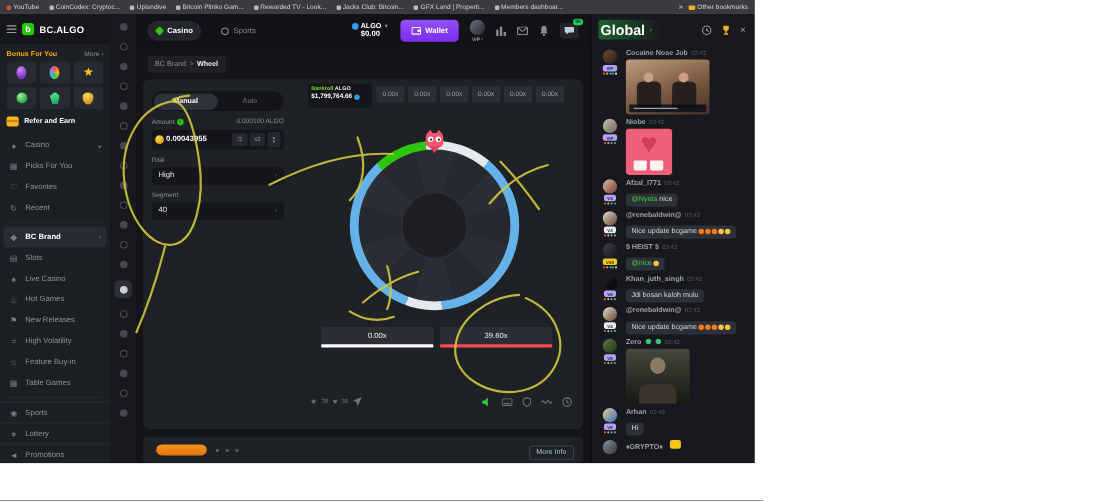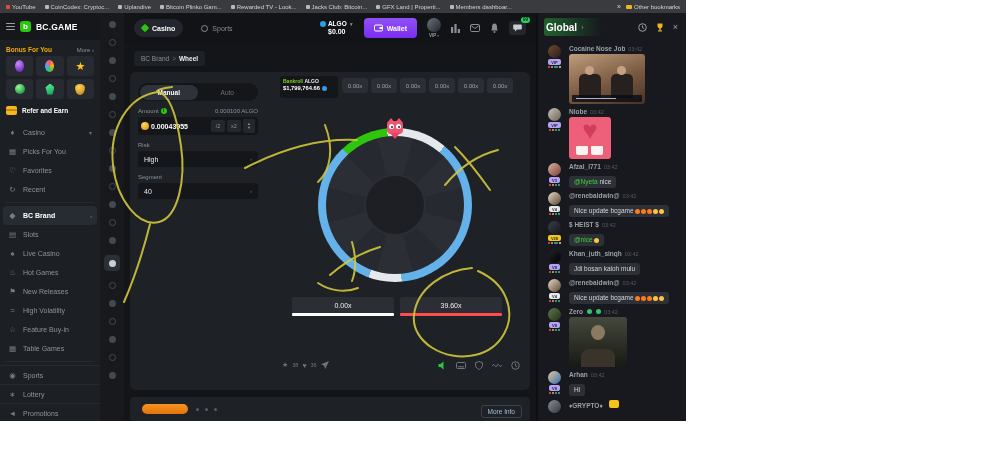--- a/index.html
+++ b/index.html
@@ -132,21 +132,21 @@
 
 .strip{position:absolute;left:6px;top:384px;width:400px;height:24px;background:#1e2126;border-radius:4px}
 .opill{position:absolute;left:12px;top:7px;width:46px;height:10px;border-radius:5px;background:linear-gradient(180deg,#f7941e,#e2720c)}
 .sdots{position:absolute;left:66px;top:11px;display:flex;gap:6px}
 .sdots i{width:3px;height:3px;border-radius:50%;background:#565b63}
 .minfo{position:absolute;right:8px;top:8px;height:13px;padding:0 6px;border:1px solid #3c424b;border-radius:3px;color:#9fc0d8;font-size:6.5px;display:flex;align-items:center;cursor:pointer}
 
 .chat{position:absolute;left:536px;top:13px;width:150px;height:408px;background:#17191e;border-left:2px solid #0e0f12;overflow:hidden}
 .chat-head{position:relative;height:28px;display:flex;align-items:center;padding:0 8px;gap:4px}
 .gpill{position:absolute;left:6px;top:5px;width:58px;height:18px;border-radius:3px;background:linear-gradient(90deg,rgba(40,170,62,.5),rgba(40,170,62,0))}
-.gname{position:relative;color:#fff;font-size:10px;font-weight:bold;cursor:pointer}
+.gname{position:relative;color:#fff;font-size:13px;font-weight:bold;cursor:pointer}
 .gchv{position:relative;color:#8b9199;font-size:7px;cursor:pointer}
 .ch-icons{margin-left:auto;display:flex;align-items:center;gap:8px}
 .xclose{color:#9aa0a8;font-size:9px;line-height:9px;cursor:pointer}
 .msgs{position:absolute;left:0;right:0;top:28px;bottom:0;padding:4px 7px;display:flex;flex-direction:column;gap:4px;overflow:hidden}
 .msg{display:flex;gap:5px}
 .acol{width:19px;display:flex;flex-direction:column;align-items:center;gap:1px;flex:none}
 .av{width:13px;height:13px;border-radius:50%;cursor:pointer}
 .vbadge{font-size:4px;font-weight:bold;padding:.5px 3px;border-radius:2px;line-height:5px}
 .medals{display:flex;gap:.8px}
 .medals i{width:2px;height:2px;border-radius:50%;display:block}
@@ -224,21 +224,21 @@
   </div>
 
   <div class="sidebar">
     <div class="side-head">
       <span class="burger">
           <i></i>
           <i></i>
           <i></i>
         </span>
       <span class="logo-mark">b</span>
-      <span class="logo-text">BC.GAME</span>
+      <span class="logo-text">BC.ALGO</span>
     </div>
     <div class="bonus-hd">
       <span class="bonus-title">Bonus For You</span>
       <span class="more"><span>More</span> ›</span>
     </div>
     <div class="btile-grid">
       <div class="btile">
           <span class="egg-purple"></span>
         </div>
       <div class="btile">

